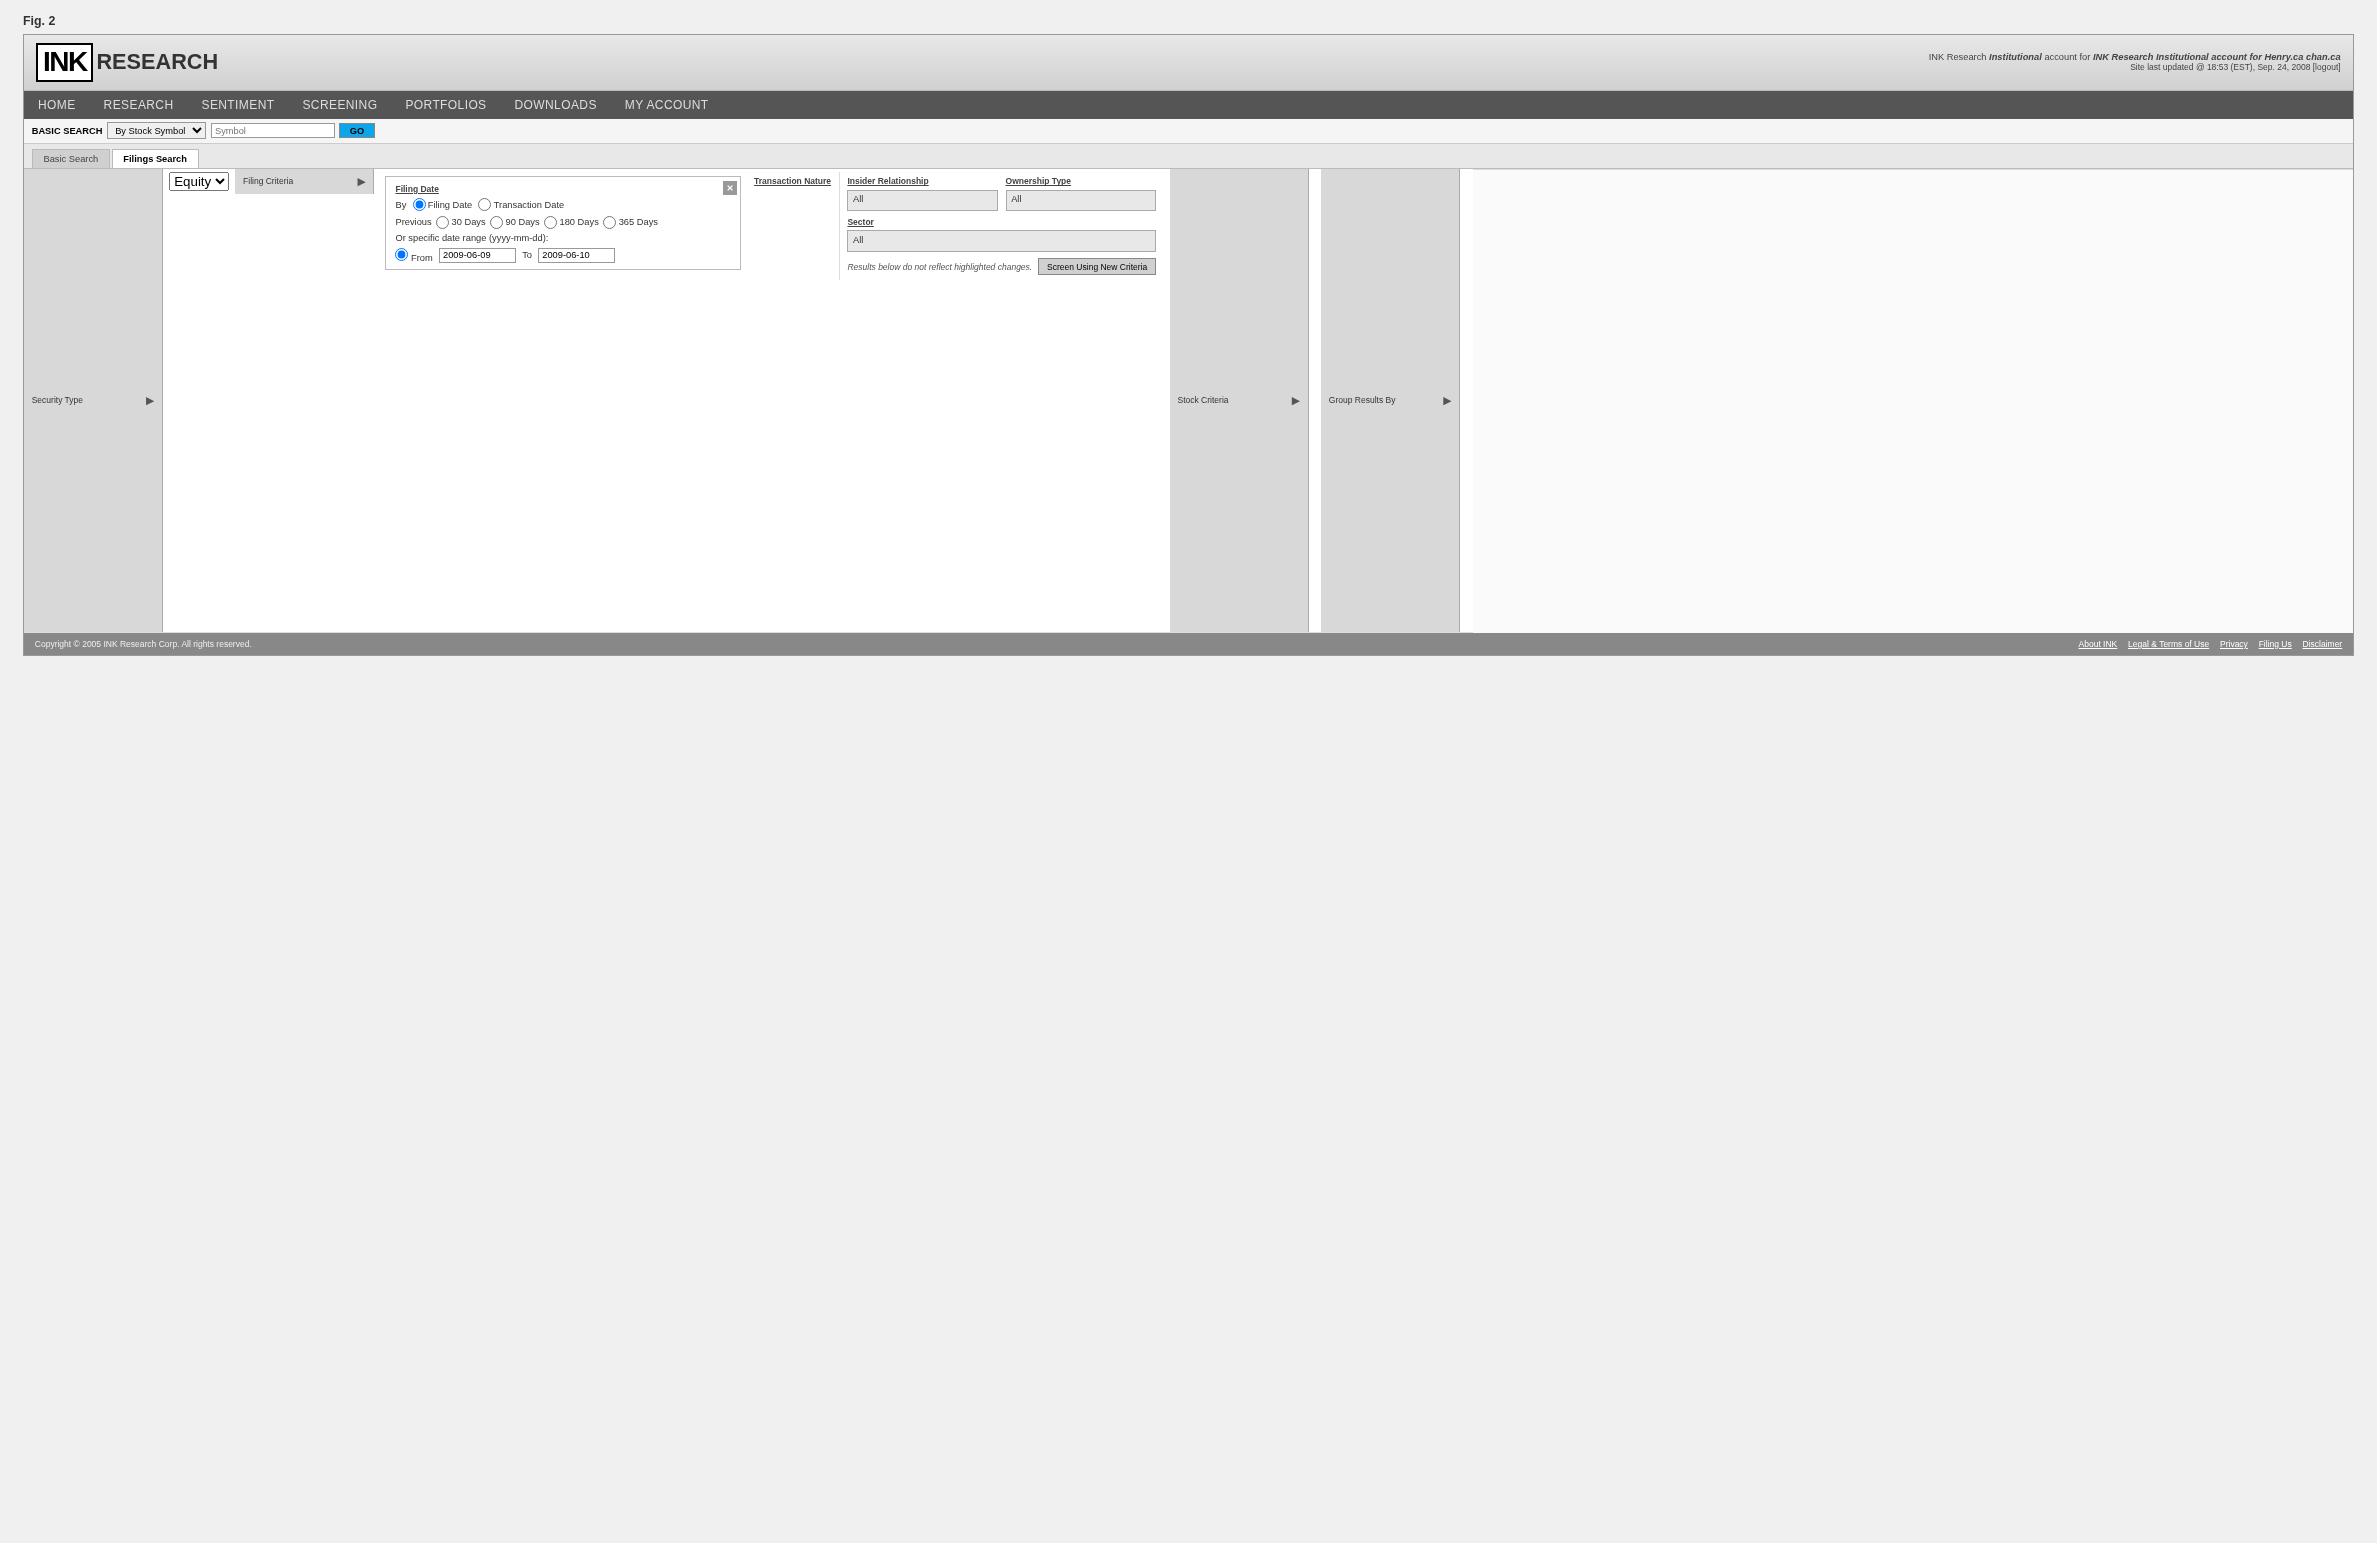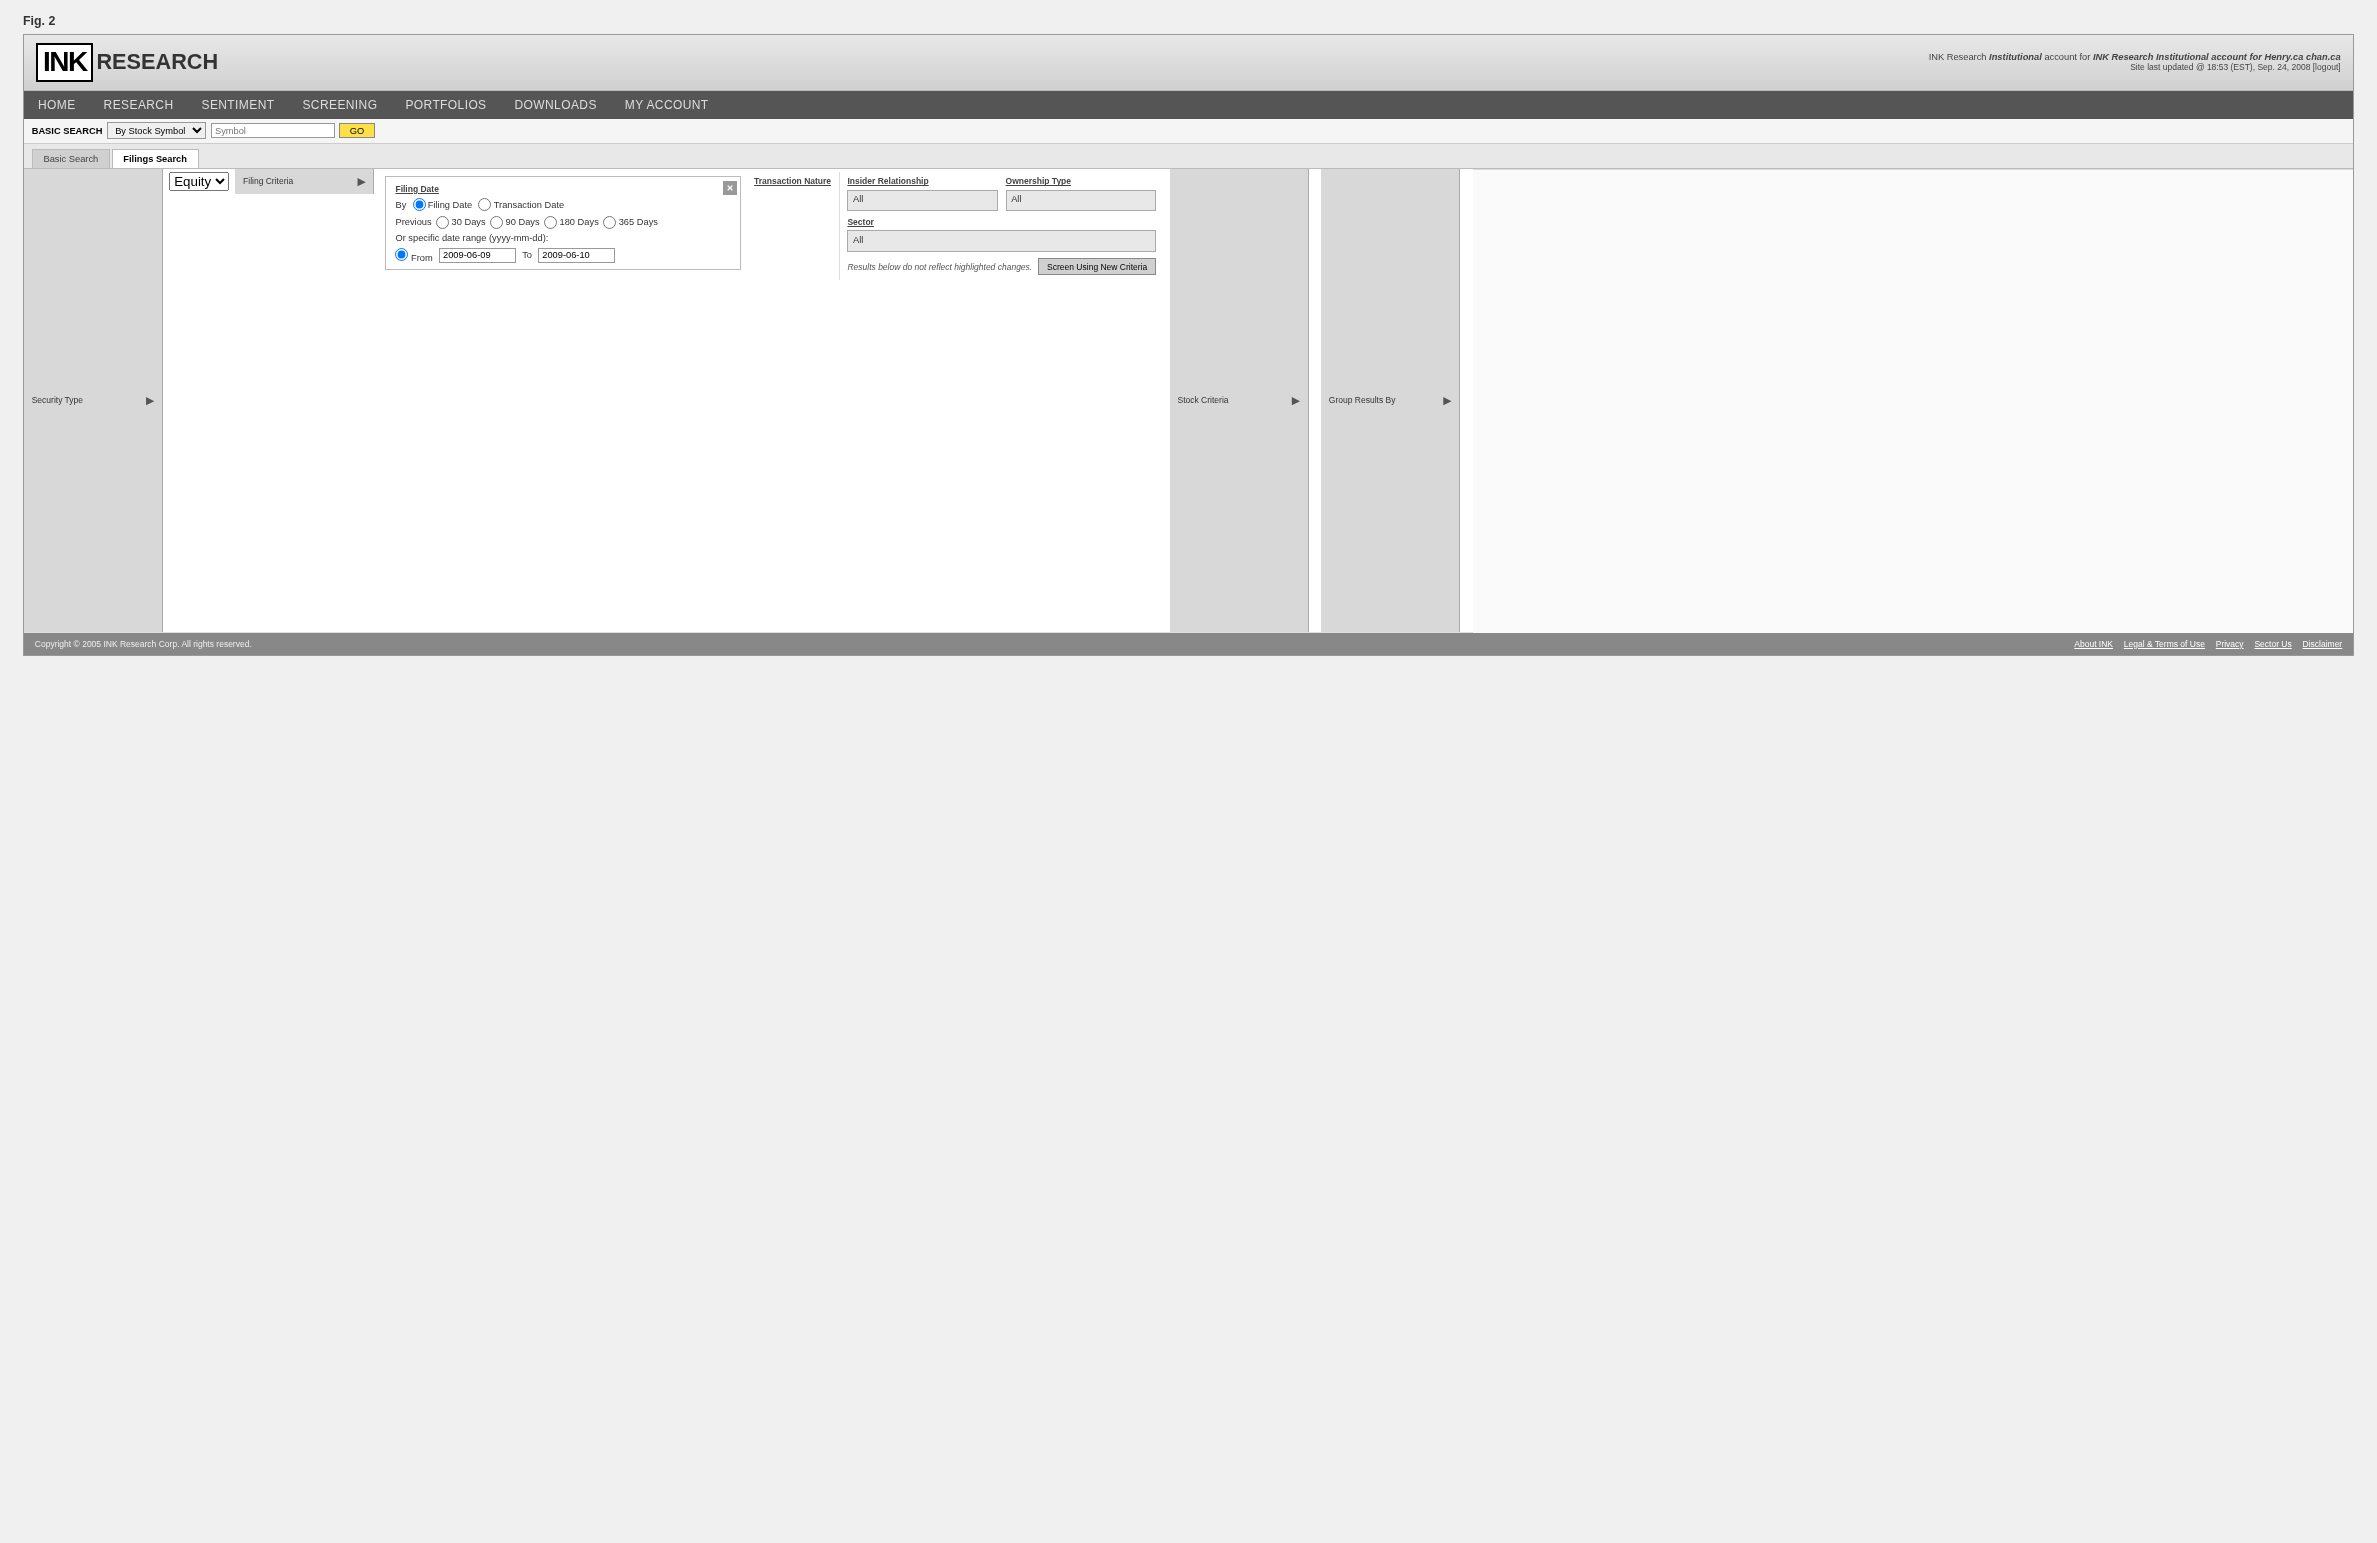--- a/index.html
+++ b/index.html
@@ -93,25 +93,25 @@
     }
     .basic-search-bar select, .basic-search-bar input[type="text"] {
       font-size: 9.3px;
       padding: 1.5px 3.1px;
       border: 0.8px solid #999;
     }
     .basic-search-bar input[type="text"] {
       width: 124px;
     }
     .go-btn {
-      background: #fde047;
+      background: #0ea5e9;
       border: 0.8px solid #888;
       padding: 1.5px 9.3px;
       font-size: 9.3px;
-      font-weight: normal;
+      font-weight: bold;
       cursor: pointer;
     }
     
     .tabs-bar {
       background: #e8e8e8;
       border-bottom: 0.8px solid #bbb;
       padding: 4.6px 7.7px 0 7.7px;
       display: flex;
       gap: 1.5px;
     }
@@ -434,19 +434,19 @@
     <div class="results-area"></div>
 
   </div>
 
   <div class="footer">
     <span>Copyright © 2005 INK Research Corp. All rights reserved.</span>
     <div class="footer-links">
       <span class="footer-link">About INK</span>
       <span class="footer-link">Legal &amp; Terms of Use</span>
       <span class="footer-link">Privacy</span>
-      <span class="footer-link">Sector Us</span>
+      <span class="footer-link">Filing Us</span>
       <span class="footer-link">Disclaimer</span>
     </div>
   </div>
 
 </div>
 
 
 </body></html>

